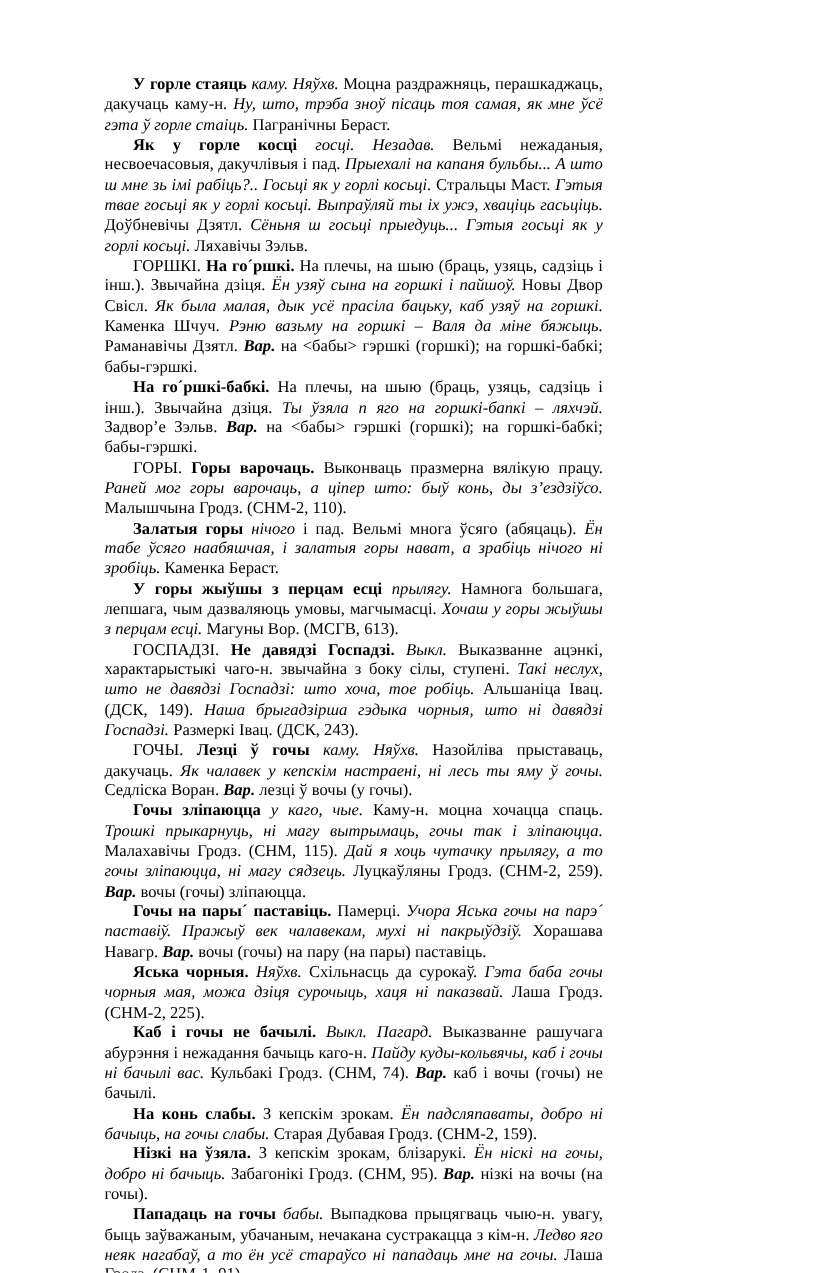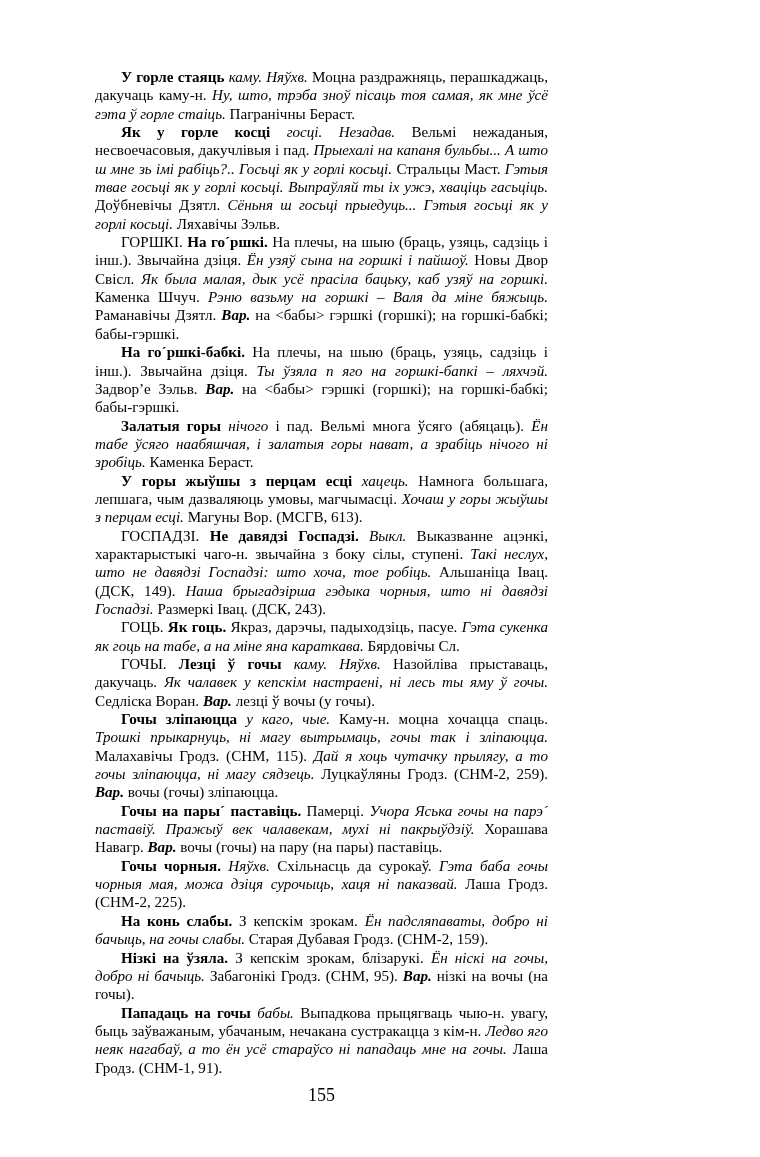--- a/index.html
+++ b/index.html
@@ -50,28 +50,29 @@
 </head>
 <body>
 
 <div id="page">
 
   <div id="body-text">
       <p class="entry"><b>У горле стаяць</b> <i>каму. Няўхв.</i> Моцна раздражняць, перашкаджаць, дакучаць каму-н. <i>Ну, што, трэба зноў пісаць тоя самая, як мне ўсё гэта ў горле стаіць.</i> Пагранічны Бераст.</p>
       <p class="entry"><b>Як у горле косці</b> <i>госці. Незадав.</i> Вельмі нежаданыя, несвоечасовыя, дакучлівыя і пад. <i>Прыехалі на капаня бульбы... А што ш мне зь імі рабіць?.. Госьці як у горлі косьці.</i> Стральцы Маст. <i>Гэтыя твае госьці як у горлі косьці. Выпраўляй ты іх ужэ, хваціць гасьціць.</i> Доўбневічы Дзятл. <i>Сёньня ш госьці прыедуць... Гэтыя госьці як у горлі косьці.</i> Ляхавічы Зэльв.</p>
       <p class="entry">ГОРШКІ. <b>На го´ршкі.</b> На плечы, на шыю (браць, узяць, садзіць і інш.). Звычайна дзіця. <i>Ён узяў сына на горшкі і пайшоў.</i> Новы Двор Свісл. <i>Як была малая, дык усё прасіла бацьку, каб узяў на горшкі.</i> Каменка Шчуч. <i>Рэню вазьму на горшкі – Валя да міне бяжыць.</i> Раманавічы Дзятл. <b><i>Вар.</i></b> на &lt;бабы&gt; гэршкі (горшкі); на горшкі-бабкі; бабы-гэршкі.</p>
       <p class="entry"><b>На го´ршкі-бабкі.</b> На плечы, на шыю (браць, узяць, садзіць і інш.). Звычайна дзіця. <i>Ты ўзяла п яго на горшкі-бапкі – ляхчэй.</i> Задвор’е Зэльв. <b><i>Вар.</i></b> на &lt;бабы&gt; гэршкі (горшкі); на горшкі-бабкі; бабы-гэршкі.</p>
+      <p class="entry">ГОРЫ. <b>Горы варочаць.</b> Выконваць празмерна вялікую працу. <i>Раней мог горы варочаць, а ціпер што: быў конь, ды з’ездзіўсо.</i> Малышчына Гродз. (СНМ-2, 110).</p>
       <p class="entry"><b>Залатыя горы</b> <i>нічого</i> і пад. Вельмі многа ўсяго (абяцаць). <i>Ён табе ўсяго наабяшчая, і залатыя горы нават, а зрабіць нічого ні зробіць.</i> Каменка Бераст.</p>
-      <p class="entry"><b>У горы жыўшы з перцам есці</b> <i>хацець.</i> Намнога большага, лепшага, чым дазваляюць умовы, магчымасці. <i>Хочаш у горы жыўшы з перцам есці.</i> Магуны Вор. (МСГВ, 613).</p>
+      <p class="entry"><b>У горы жыўшы з перцам есці</b> <i>прылягу.</i> Намнога большага, лепшага, чым дазваляюць умовы, магчымасці. <i>Хочаш у горы жыўшы з перцам есці.</i> Магуны Вор. (МСГВ, 613).</p>
       <p class="entry">ГОСПАДЗІ. <b>Не давядзі Госпадзі.</b> <i>Выкл.</i> Выказванне ацэнкі, характарыстыкі чаго-н. звычайна з боку сілы, ступені. <i>Такі неслух, што не давядзі Госпадзі: што хоча, тое робіць.</i> Альшаніца Івац. (ДСК, 149). <i>Наша брыгадзірша гэдыка чорныя, што ні давядзі Госпадзі.</i> Размеркі Івац. (ДСК, 243).</p>
-      <p class="entry">ГОЦЬ. <b>Як гоць.</b> Якраз, дарэчы, падыходзіць, пасуе. <i>Гэта сукенка як гоць на табе, а на міне яна караткава.</i> Бярдовічы Сл.</p>
       <p class="entry">ГОЧЫ.  <b>Лезці ў гочы</b> <i>каму. Няўхв.</i> Назойліва прыставаць, дакучаць. <i>Як чалавек у кепскім настраені, ні лесь ты яму ў гочы.</i> Седліска Воран. <b><i>Вар.</i></b> лезці ў вочы (у гочы).</p>
       <p class="entry"><b>Гочы зліпаюцца</b> <i>у каго, чые.</i> Каму-н. моцна хочацца спаць. <i>Трошкі прыкарнуць, ні магу вытрымаць, гочы так і зліпаюцца.</i> Малахавічы Гродз. (СНМ, 115). <i>Дай я хоць чутачку прылягу, а то гочы зліпаюцца, ні магу сядзець.</i> Луцкаўляны Гродз. (СНМ-2, 259). <b><i>Вар.</i></b> вочы (гочы) зліпаюцца.</p>
       <p class="entry"><b>Гочы на пары´ паставіць.</b> Памерці. <i>Учора Яська гочы на парэ´ паставіў. Пражыў век чалавекам, мухі ні пакрыўдзіў.</i> Хорашава Навагр. <b><i>Вар.</i></b> вочы (гочы) на пару (на пары) паставіць.</p>
-      <p class="entry"><b>Гочы чорныя.</b> <i>Няўхв.</i> Схільнасць да сурокаў. <i>Гэта баба гочы чорныя мая, можа дзіця сурочыць, хаця ні паказвай.</i> Лаша Гродз. (СНМ-2, 225).</p>
+      <p class="entry"><b>Яська чорныя.</b> <i>Няўхв.</i> Схільнасць да сурокаў. <i>Гэта баба гочы чорныя мая, можа дзіця сурочыць, хаця ні паказвай.</i> Лаша Гродз. (СНМ-2, 225).</p>
+      <p class="entry"><b>Каб і гочы не бачылі.</b> <i>Выкл. Пагард.</i> Выказванне рашучага абурэння і нежадання бачыць каго-н. <i>Пайду куды-кольвячы, каб і гочы ні бачылі вас.</i> Кульбакі Гродз. (СНМ, 74). <b><i>Вар.</i></b> каб і вочы (гочы) не бачылі.</p>
       <p class="entry"><b>На конь слабы.</b> З кепскім зрокам. <i>Ён падсляпаваты, добро ні бачыць, на гочы слабы.</i> Старая Дубавая Гродз. (СНМ-2, 159).</p>
       <p class="entry"><b>Нізкі на ўзяла.</b> З кепскім зрокам, блізарукі. <i>Ён ніскі на гочы, добро ні бачыць.</i> Забагонікі Гродз. (СНМ, 95). <b><i>Вар.</i></b> нізкі на вочы (на гочы).</p>
       <p class="entry"><b>Пападаць на гочы</b> <i>бабы.</i> Выпадкова прыцягваць чыю-н. увагу, быць заўважаным, убачаным, нечакана сустракацца з кім-н. <i>Ледво яго неяк нагабаў, а то ён усё стараўсо ні пападаць мне на гочы.</i> Лаша Гродз. (СНМ-1, 91).</p>
     </div>
 
   <div id="page-number">155</div>
 
 </div>
 
 </body></html>

